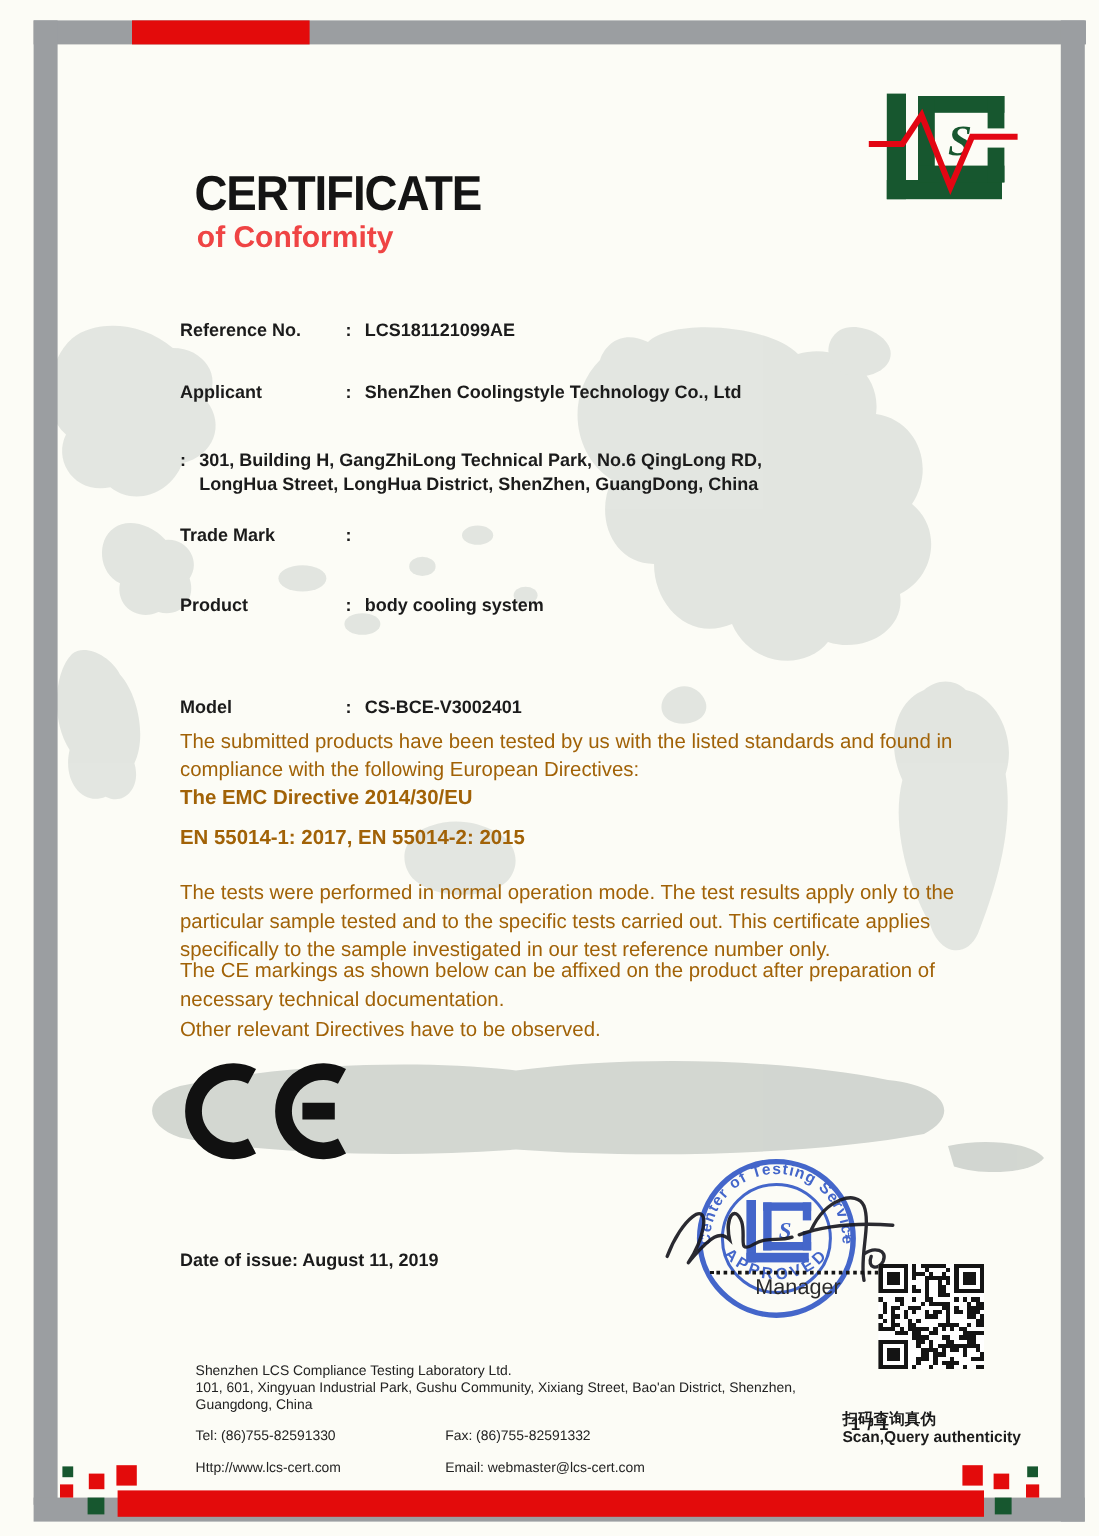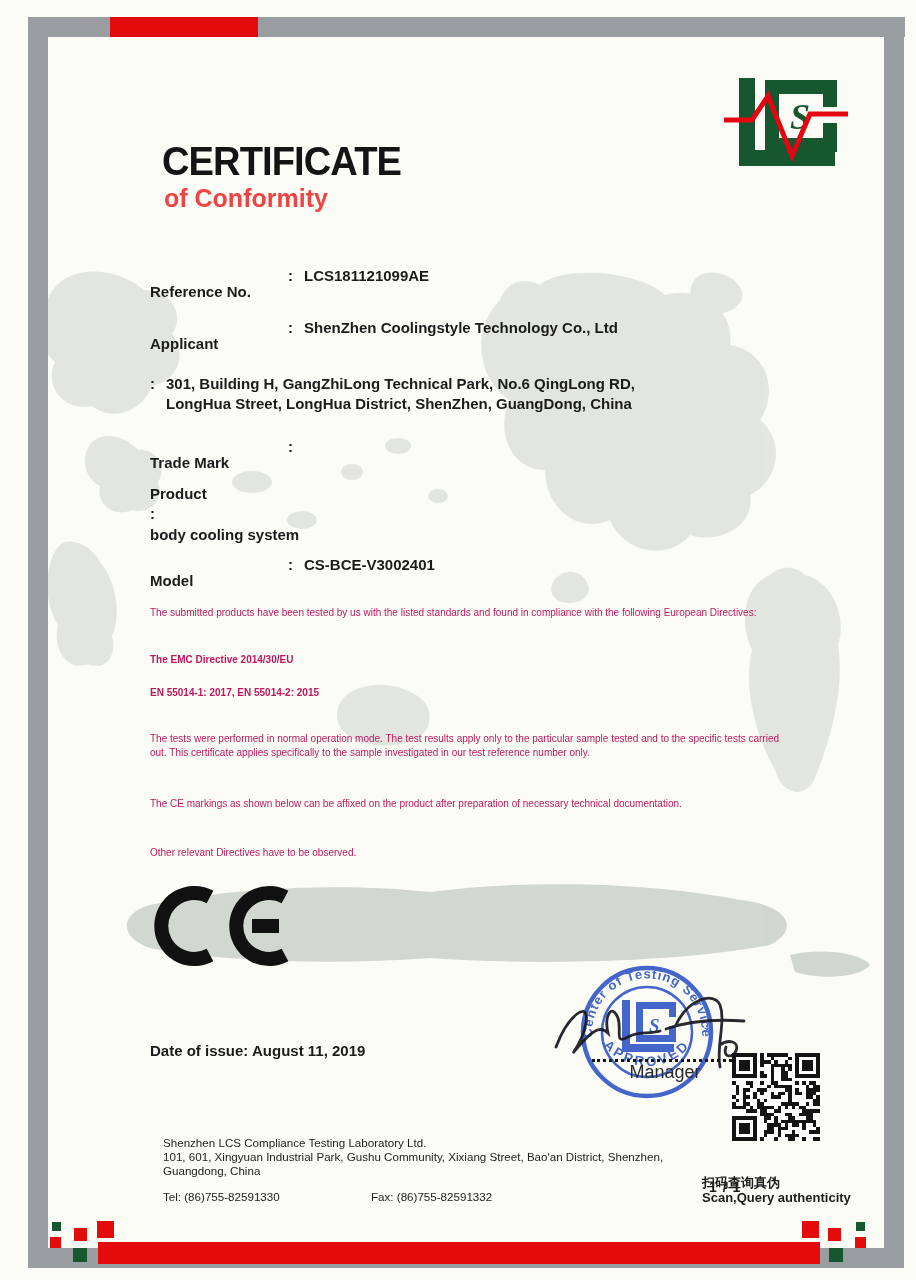--- a/index.html
+++ b/index.html
@@ -12,25 +12,25 @@
   .abs{position:absolute;}
   
   .bar{position:absolute;background:#9b9ea1;}
   .red-seg{position:absolute;background:#e30b0b;}
   .sq{position:absolute;}
   
   .title-main{position:absolute;left:162px;top:138px;font-size:41px;font-weight:bold;letter-spacing:-1px;transform:scaleX(.93);transform-origin:left;color:#141414;}
   .title-sub{position:absolute;left:164px;top:184px;font-size:25px;font-weight:bold;color:#ef4444;}
   
   .row{position:absolute;left:150px;display:flex;font-size:15px;font-weight:bold;line-height:1.35;}
-  .row .lbl{width:138px;flex:none;margin-top:16px;}
+  .row .lbl{width:138px;flex:none;}
   .row .col{width:16px;flex:none;}
   .row .val{width:505px;}
   
-  .para{position:absolute;left:150px;font-size:10px;line-height:1.4;width:648px;color:#be185d;}
+  .para{position:absolute;left:150px;font-size:17px;line-height:1.4;width:648px;color:#a16207;}
   .bold{font-weight:bold;}
   
   .dotline{position:absolute;left:592px;top:1059px;width:146px;border-bottom:3px dotted #151515;}
   .manager{position:absolute;left:600px;top:1062px;width:130px;text-align:center;font-size:18px;color:#2a2a2a;}
   
   .qr-cap{position:absolute;left:702px;width:152px;text-align:left;font-weight:bold;margin-top:29px;}
   
   .footer{position:absolute;left:163px;top:1136px;font-size:11.6px;line-height:1.22;color:#222;}
   .footer .fl{display:flex;margin-top:12px;}
   .footer .fl span:first-child{width:208px;flex:none;}
@@ -110,26 +110,26 @@
     <div class="val">ShenZhen Coolingstyle Technology Co., Ltd</div>
   </div>
   <div class="row" style="top:374px;">
     <div class="col">:</div>
     <div class="val">301, Building H, GangZhiLong Technical Park, No.6 QingLong RD, LongHua Street, LongHua District, ShenZhen, GuangDong, China</div>
   </div>
   <div class="row" style="top:437px;">
     <div class="lbl">Trade Mark</div>
     <div class="col">:</div>
   </div>
-  <div class="row" style="top:468px;flex-direction:column;">
+  <div class="row" style="top:495px;">
     <div class="lbl">Product</div>
     <div class="col">:</div>
     <div class="val">body cooling system</div>
   </div>
-  <div class="row" style="top:555px;">
+  <div class="row" style="top:580px;">
     <div class="lbl">Model</div>
     <div class="col">:</div>
     <div class="val">CS-BCE-V3002401</div>
   </div>
 
   <div class="para" style="top:606px;">The submitted products have been tested by us with the listed standards and found in compliance with the following European Directives:</div>
   <div class="para bold" style="top:653px;">The EMC Directive 2014/30/EU</div>
   <div class="para bold" style="top:686px;">EN 55014-1: 2017, EN 55014-2: 2015</div>
   <div class="para" style="top:732px;">The tests were performed in normal operation mode. The test results apply only to the particular sample tested and to the specific tests carried out. This certificate applies specifically to the sample investigated in our test reference number only.</div>
   <div class="para" style="top:797px;">The CE markings as shown below can be affixed on the product after preparation of necessary technical documentation.</div>
@@ -409,16 +409,20 @@
   <div class="qr-cap" style="top:1161px;font-size:13px;">Scan,Query authenticity</div>
 
   <div class="footer">
     <div>Shenzhen LCS Compliance Testing Laboratory Ltd.</div>
     <div>101, 601, Xingyuan Industrial Park, Gushu Community, Xixiang Street, Bao'an District, Shenzhen,</div>
     <div>Guangdong, China</div>
     <div class="fl">
       <span>Tel: (86)755-82591330</span>
       <span>Fax: (86)755-82591332</span>
     </div>
+    <div class="fl">
+      <span>Http://www.lcs-cert.com</span>
+      <span>Email: webmaster@lcs-cert.com</span>
+    </div>
   </div>
   <div class="pageno">1 / 1</div>
 
 </div>
 
 </body></html>

